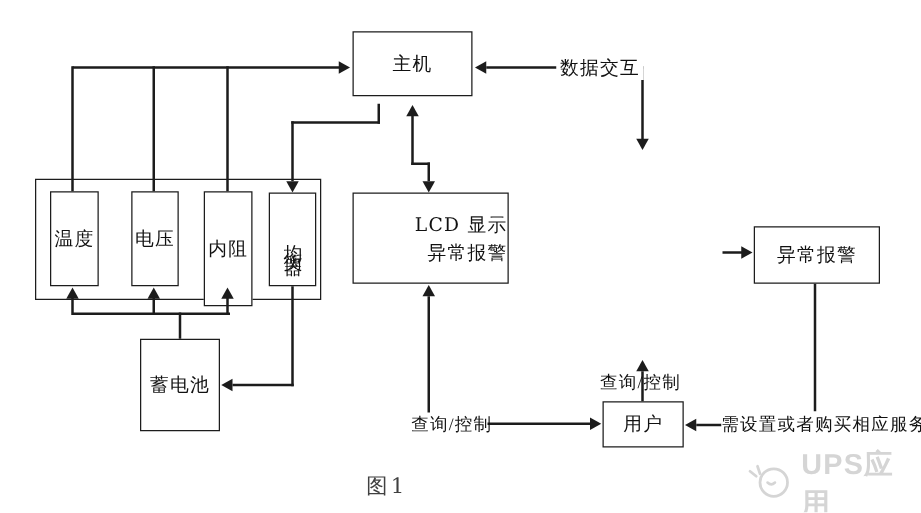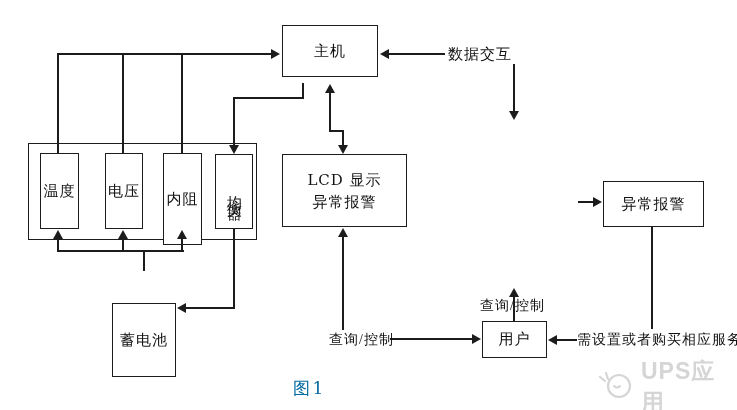--- a/index.html
+++ b/index.html
@@ -8,33 +8,33 @@
     font-family:"DejaVu Serif","Liberation Serif",serif;color:#111;
     overflow:hidden;
   }
   .box{
     position:absolute;border:1.5px solid #1c1c1c;background:#ffffff;
     display:flex;align-items:center;justify-content:center;
     font-size:15px;letter-spacing:1px;box-sizing:border-box;text-align:center;
   }
   .group{background:transparent;}
   .vtext{writing-mode:vertical-lr;text-orientation:upright;letter-spacing:6px;line-height:1;}
-  .lcd{flex-direction:column;line-height:22px;letter-spacing:1px;}
+  .lcd{flex-direction:column;line-height:22px;letter-spacing:1px;align-items:flex-end;}
   .hl{position:absolute;height:2px;background:#1c1c1c;}
   .vl{position:absolute;width:2px;background:#1c1c1c;}
   .ar{position:absolute;width:0;height:0;border-style:solid;border-color:transparent;}
   .ar-r{border-width:5px 0 5px 9px;border-left-color:#1c1c1c;}
   .ar-l{border-width:5px 9px 5px 0;border-right-color:#1c1c1c;}
   .ar-u{border-width:0 5px 9px 5px;border-bottom-color:#1c1c1c;}
   .ar-d{border-width:9px 5px 0 5px;border-top-color:#1c1c1c;}
   .lbl{position:absolute;font-size:14px;white-space:nowrap;letter-spacing:1px;font-family:Liberation Serif, serif;}
   .lbl-bg{background:#ffffff;padding:0 3px;font-size:15px;}
   .caption{
     position:absolute;left:293px;top:377px;display:flex;gap:22px;
-    font-size:17px;letter-spacing:2.5px;color:#0369a1;
+    font-size:17px;letter-spacing:2.5px;color:#404040;
   }
   .watermark{
     position:absolute;left:596px;top:356px;display:flex;align-items:center;gap:5px;
     color:#d5d5d5;font-family:"Liberation Sans","DejaVu Sans",sans-serif;
     font-size:23px;font-weight:bold;letter-spacing:1px;
   }
 </style>
 </head>
 <body>
 
@@ -50,21 +50,21 @@
   </div>
   <div class="box" style="left:40px;top:153px;width:39px;height:76px;">
     <span>温度</span>
   </div>
   <div class="box" style="left:163px;top:153px;width:39px;height:92px;">
     <span>内阻</span>
   </div>
   <div class="box" style="left:215px;top:154px;width:38px;height:75px;">
     <span class="vtext">均衡器</span>
   </div>
-  <div class="box" style="left:112px;top:271px;width:64px;height:74px;margin-top:32px;">
+  <div class="box" style="left:112px;top:271px;width:64px;height:74px;">
     <span>蓄电池</span>
   </div>
   <div class="box lcd" style="left:282px;top:154px;width:125px;height:73px;">
     <span>LCD 显示</span>
     <span>异常报警</span>
   </div>
   <div class="box" style="left:482px;top:321px;width:65px;height:37px;">
     <span>用户</span>
   </div>
   <div class="box" style="left:603px;top:181px;width:101px;height:46px;">

